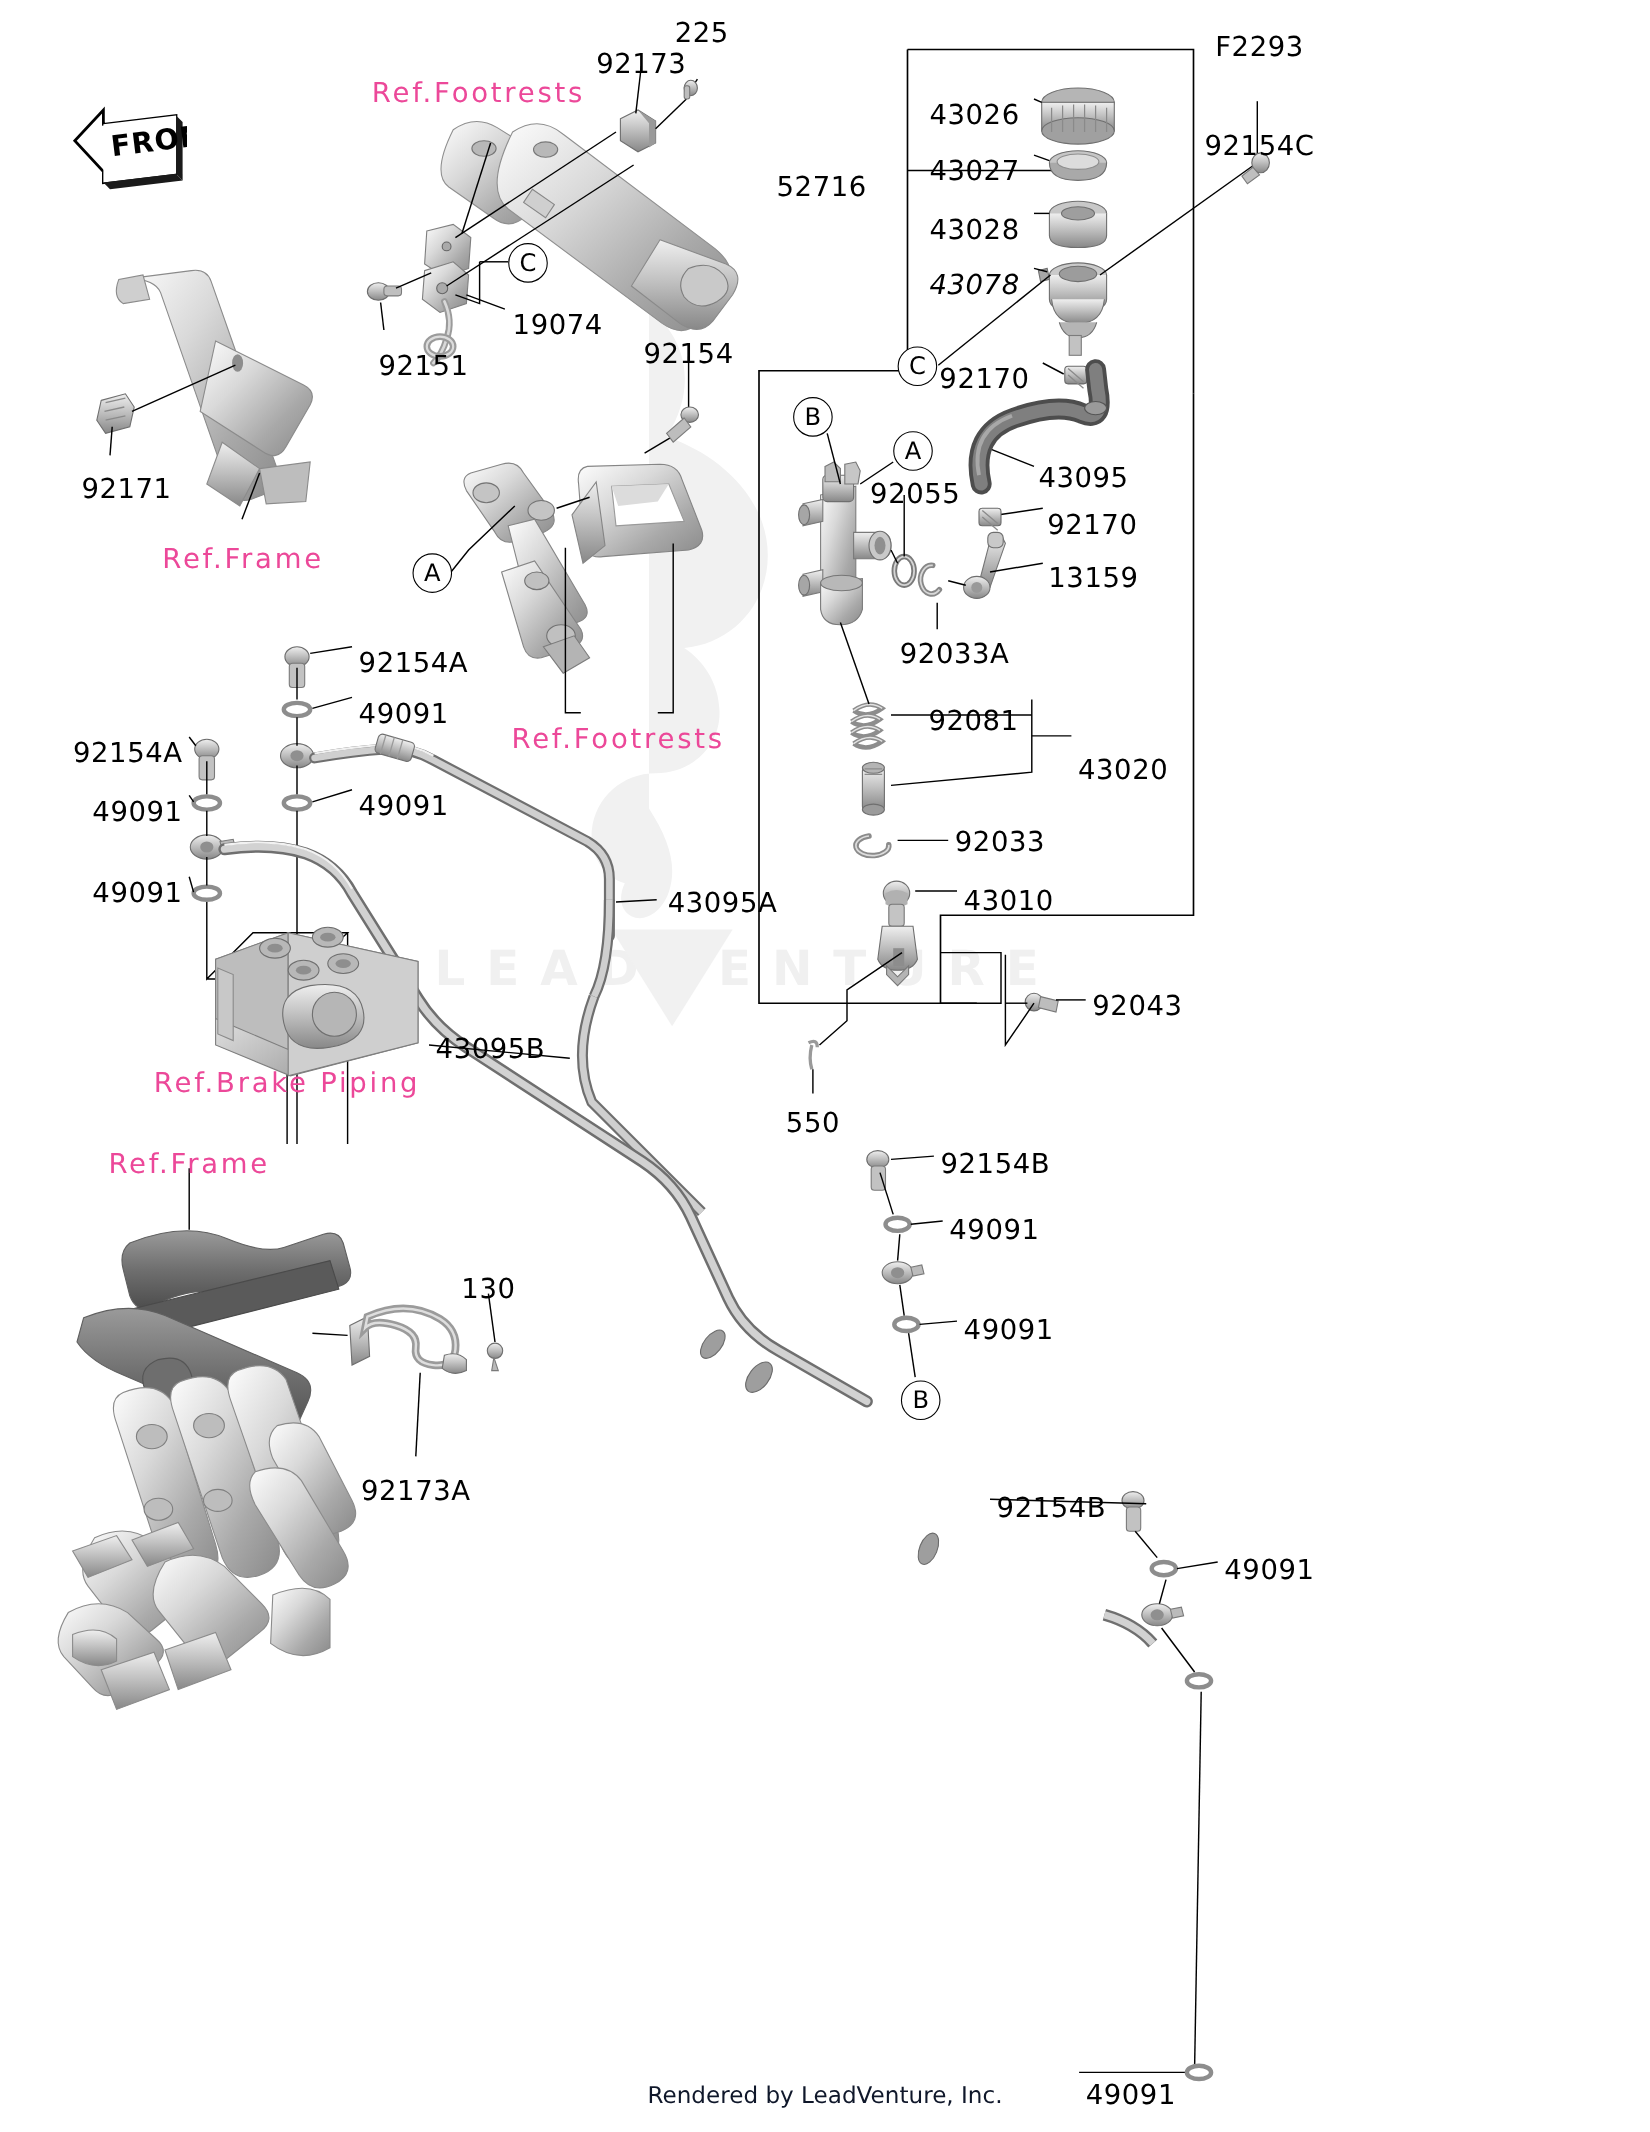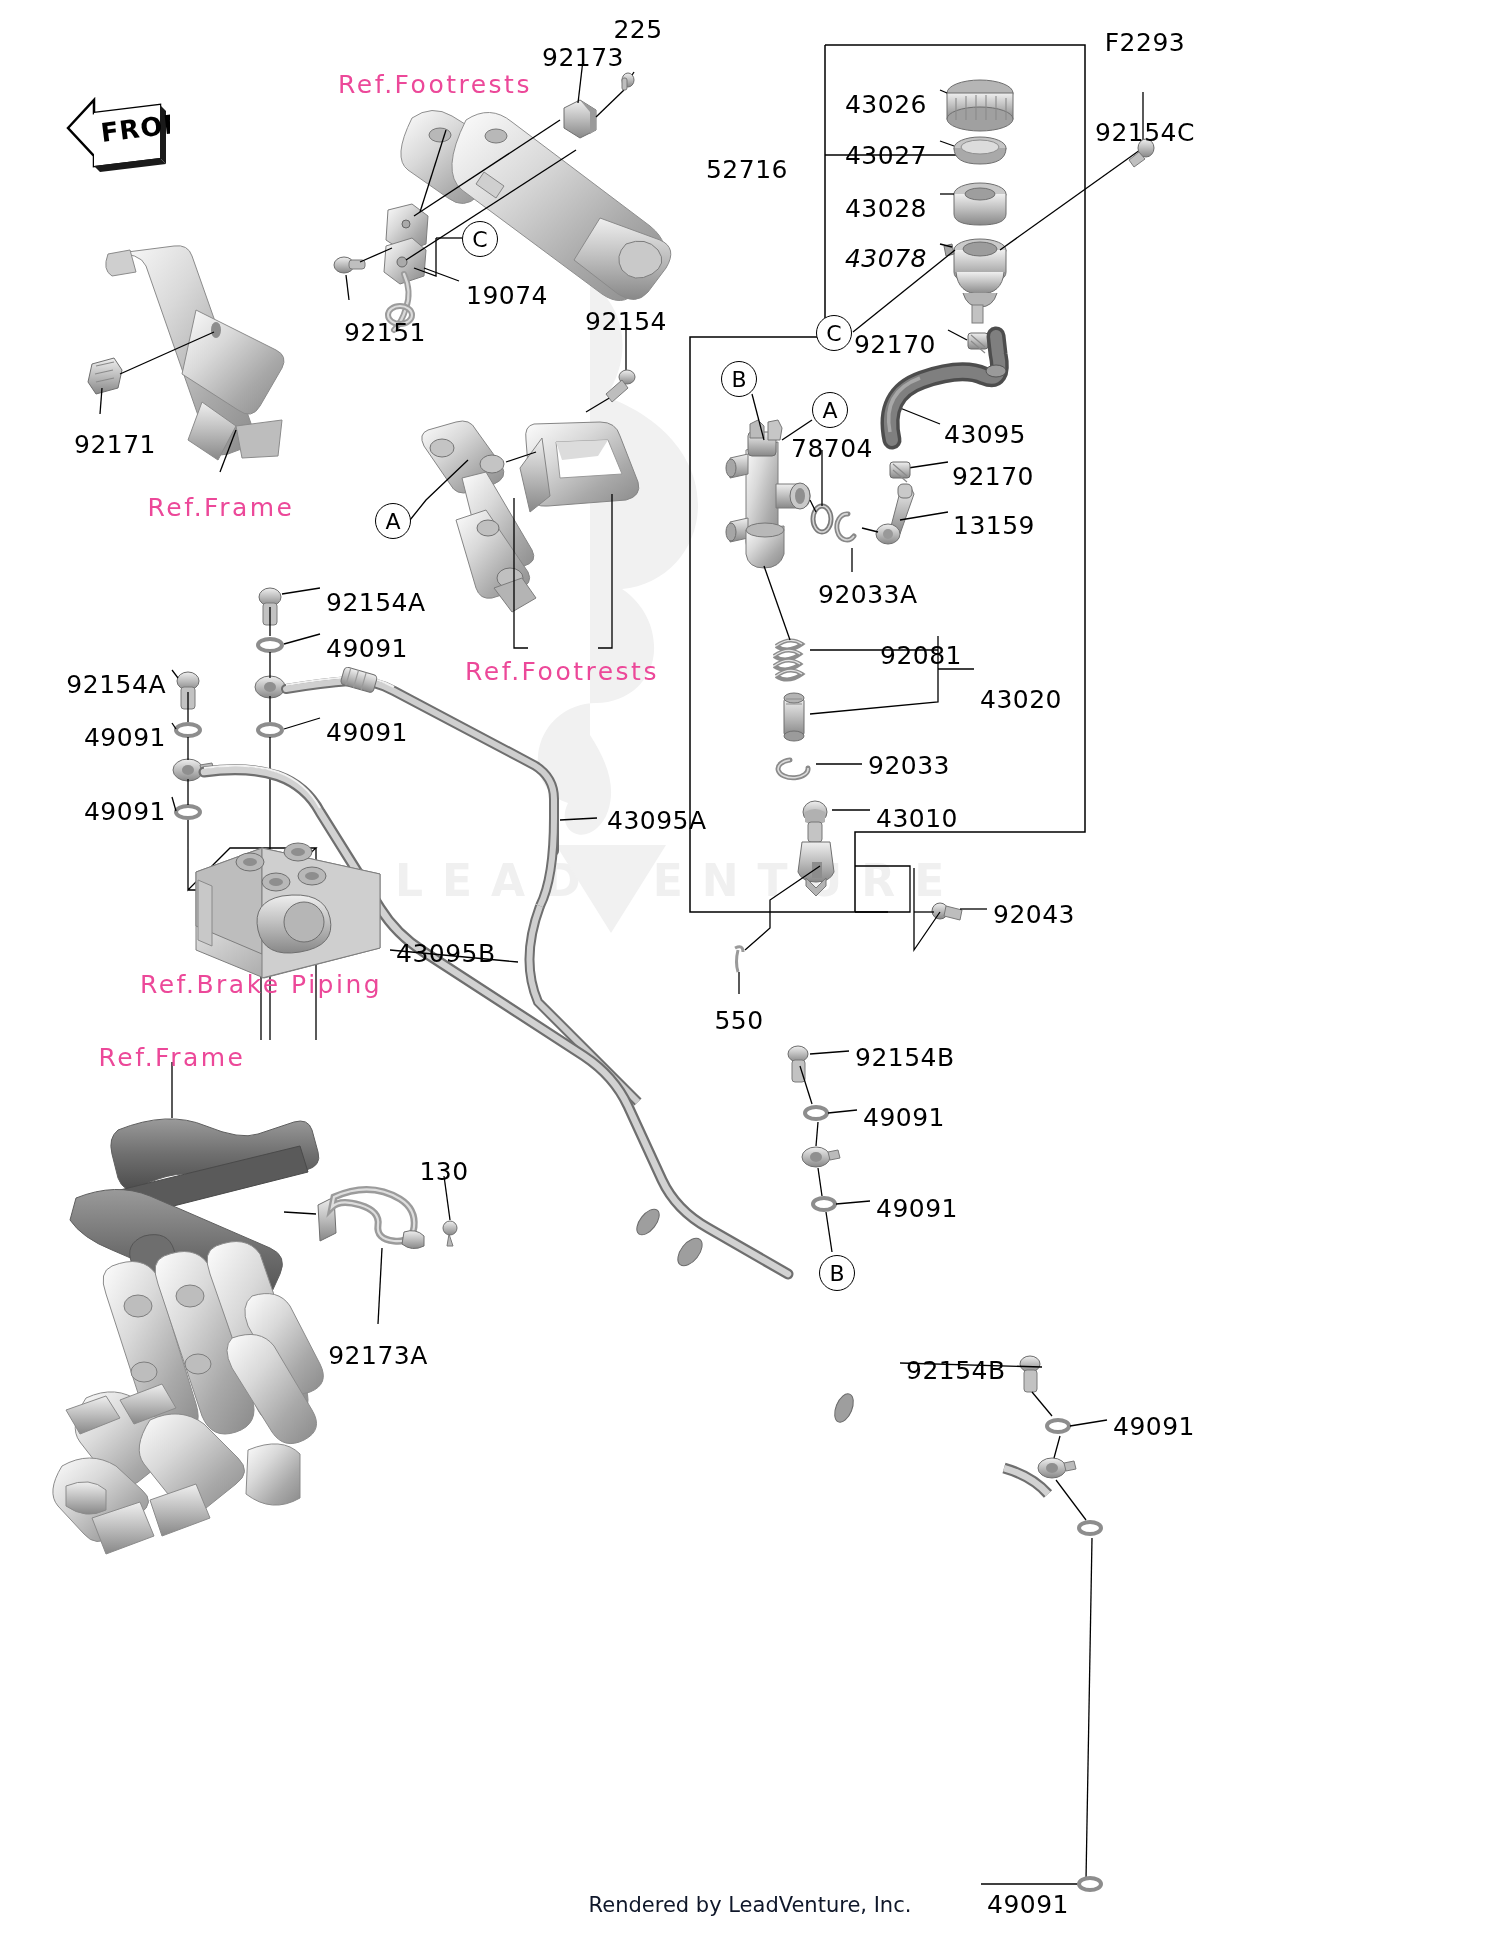--- a/index.html
+++ b/index.html
@@ -508,32 +508,32 @@
       <div class="lbl r" style="left: 927px; top: 90px;">43026</div>
       <div class="lbl r" style="left: 927px; top: 141px;">43027</div>
       <div class="lbl r" style="left: 927px; top: 194px;">43028</div>
       <div class="lbl r" style="left: 788px; top: 155px;">52716</div>
       <div class="lbl r" style="left: 927px; top: 244px; font-style: italic;">43078</div>
       <div class="lbl r" style="left: 936px; top: 330px;">92170</div>
       <div class="lbl" style="left: 466px; top: 281px;">19074</div>
       <div class="lbl" style="left: 344px; top: 318px;">92151</div>
       <div class="lbl c" style="left: 626px; top: 307px;">92154</div>
       <div class="lbl" style="left: 74px; top: 430px;">92171</div>
-      <div class="lbl" style="left: 791px; top: 434px;">78704</div>
+      <div class="lbl" style="left: 791px; top: 434px;">92055</div>
       <div class="lbl" style="left: 944px; top: 420px;">43095</div>
       <div class="lbl" style="left: 952px; top: 462px;">92170</div>
       <div class="lbl" style="left: 953px; top: 511px;">13159</div>
       <div class="lbl" style="left: 818px; top: 580px;">92033A</div>
       <div class="lbl" style="left: 326px; top: 588px;">92154A</div>
       <div class="lbl" style="left: 326px; top: 634px;">49091</div>
       <div class="lbl" style="left: 326px; top: 718px;">49091</div>
       <div class="lbl r" style="left: 166px; top: 670px;">92154A</div>
       <div class="lbl r" style="left: 166px; top: 723px;">49091</div>
       <div class="lbl r" style="left: 166px; top: 797px;">49091</div>
-      <div class="lbl" style="left: 880px; top: 641px;">92081</div>
+      <div class="lbl" style="left: 844px; top: 641px;">92081</div>
       <div class="lbl" style="left: 980px; top: 685px; text-align: center;">43020</div>
       <div class="lbl" style="left: 868px; top: 751px;">92033</div>
       <div class="lbl" style="left: 607px; top: 806px;">43095A</div>
       <div class="lbl" style="left: 876px; top: 804px;">43010</div>
       <div class="lbl" style="left: 993px; top: 900px;">92043</div>
       <div class="lbl" style="left: 396px; top: 939px;">43095B</div>
       <div class="lbl c" style="left: 739px; top: 1006px;">550</div>
       <div class="lbl" style="left: 855px; top: 1043px;">92154B</div>
       <div class="lbl" style="left: 863px; top: 1103px;">49091</div>
       <div class="lbl" style="left: 876px; top: 1194px;">49091</div>

